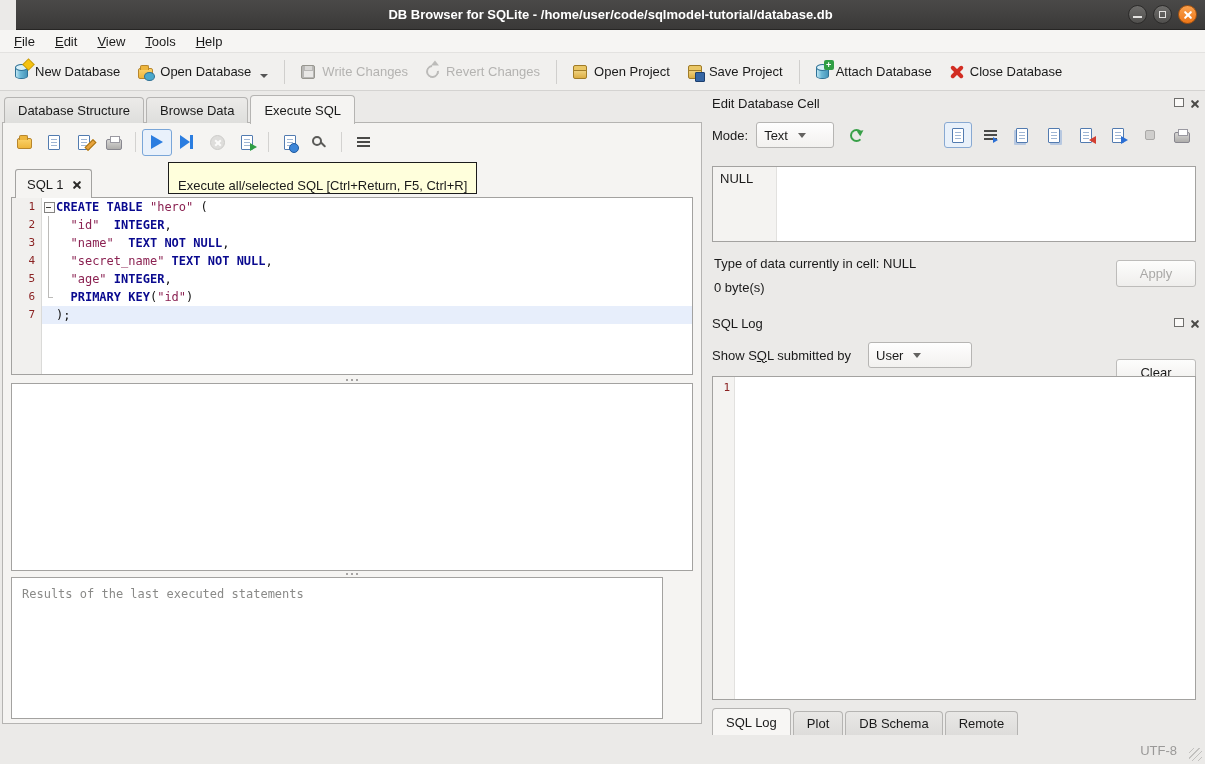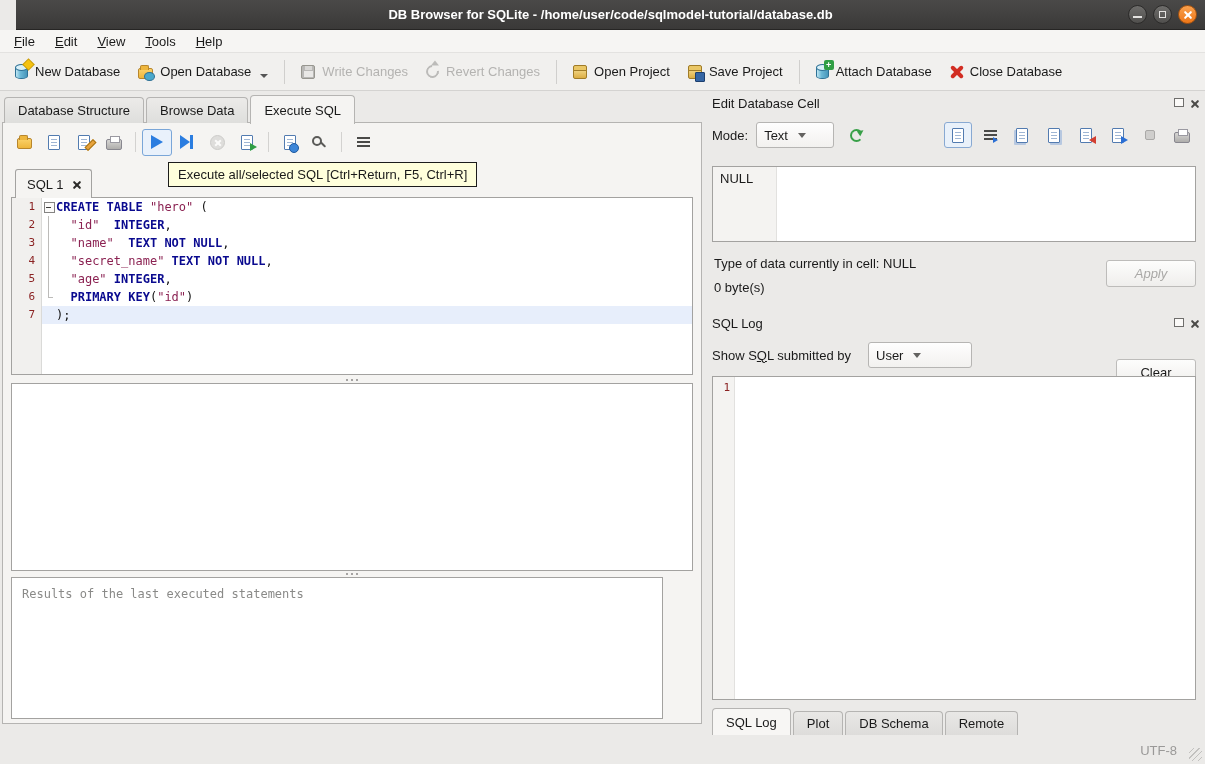--- a/index.html
+++ b/index.html
@@ -128,21 +128,21 @@
   #left { position:absolute; left:2px; top:122px; width:700px; height:602px;
     background:#f5f4f2; border:1px solid #b5b4b2; }
   #sqlbar { position:absolute; left:6px; top:4px; height:30px; display:flex; align-items:center; }
   .sq-btn { width:30px; height:27px; display:flex; align-items:center; justify-content:center;
     border:1px solid transparent; border-radius:3px; }
   .sq-btn.focused { border-color:#7aa6d8; background:#e9f1fb; }
   .sq-btn.disabled { opacity:.6; }
   .sq-sep { width:1px; height:20px; background:#d3d2d0; margin:0 6px; }
 
   #tooltip { position:absolute; left:168px; top:162px; height:25px; z-index:50;
-    background:#ffffdc; border:1px solid #1c1c1c; padding:4px 9px; white-space:nowrap; }
+    background:#ffffdc; border:1px solid #1c1c1c; padding:15px 9px; white-space:nowrap; }
 
   #doc-tab { position:absolute; left:12px; top:46px; height:29px; padding:0 11px; z-index:2;
     display:flex; align-items:center; gap:9px; background:#f5f4f2;
     border:1px solid #a3a2a0; border-bottom:none; border-radius:3px 3px 0 0; }
   #doc-tab .x-icon { width:8px; height:8px; color:#2c2c2a; }
 
   #editor { position:absolute; left:8px; top:74px; width:682px; height:178px;
     background:#fff; border:1px solid #a3a2a0; display:flex; flex-direction:column; overflow:hidden; }
   .ed-row { display:flex; height:18px; flex:0 0 auto; }
   .ed-row.ed-fill { flex:1 1 auto; height:auto; }
@@ -185,21 +185,21 @@
   #mode-row { position:absolute; left:6px; right:2px; top:26px; height:30px; display:flex; align-items:center; gap:8px; }
   #cell-icons { margin-left:auto; display:flex; gap:4px; }
   .mini-btn { width:28px; height:26px; display:flex; align-items:center; justify-content:center;
     border:1px solid transparent; border-radius:3px; }
   .mini-btn.framed { border-color:#88a9d2; background:#e9f1fa; }
 
   #cell-box { position:absolute; left:6px; right:2px; top:72px; height:76px; background:#fff; border:1px solid #a3a2a0; display:flex; }
   #cell-gutter { width:64px; background:#f4f3f1; border-right:1px solid #e2e1df; padding:4px 7px; }
   #type-info { position:absolute; left:8px; top:162px; }
   #size-info { position:absolute; left:8px; top:186px; }
-  #apply-btn { position:absolute; right:2px; top:166px; width:90px;font-style:italic; }
+  #apply-btn { position:absolute; right:2px; top:166px; width:80px; }
 
   #filter-row { position:absolute; left:6px; right:2px; top:246px; height:30px; display:flex; align-items:center; gap:17px; }
   #clear-btn { margin-left:auto; width:80px;margin-top:35px; }
 
   #log-box { position:absolute; left:6px; right:2px; top:282px; height:324px; background:#fff; border:1px solid #a3a2a0; display:flex; }
   #log-gutter { width:22px; background:#f4f3f1; border-right:1px solid #e2e1df;
     font:11px/16px "DejaVu Sans Mono",monospace; color:#8b2323; text-align:right; padding:3px 4px 0 0; }
 
   #bottom-tabs { position:absolute; left:6px; top:614px; height:27px; display:flex; align-items:flex-end; }
   .tab2 { height:24px; padding:0 13px; display:flex; align-items:center; margin-right:2px;

